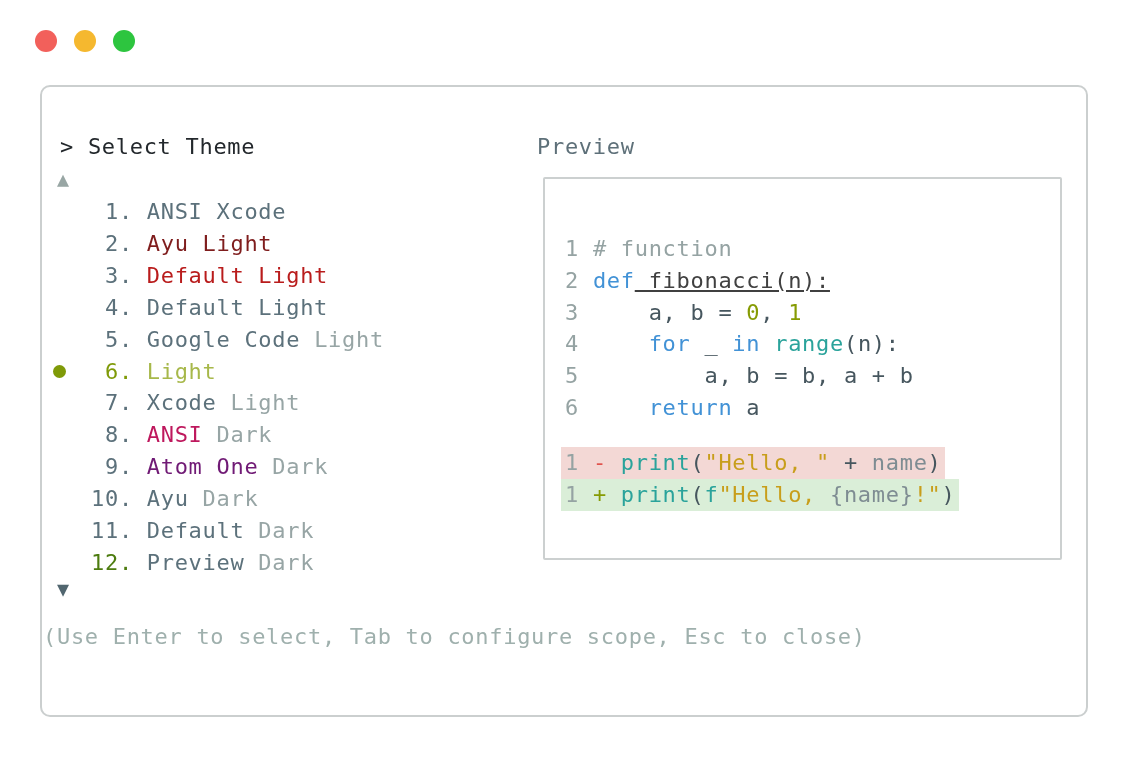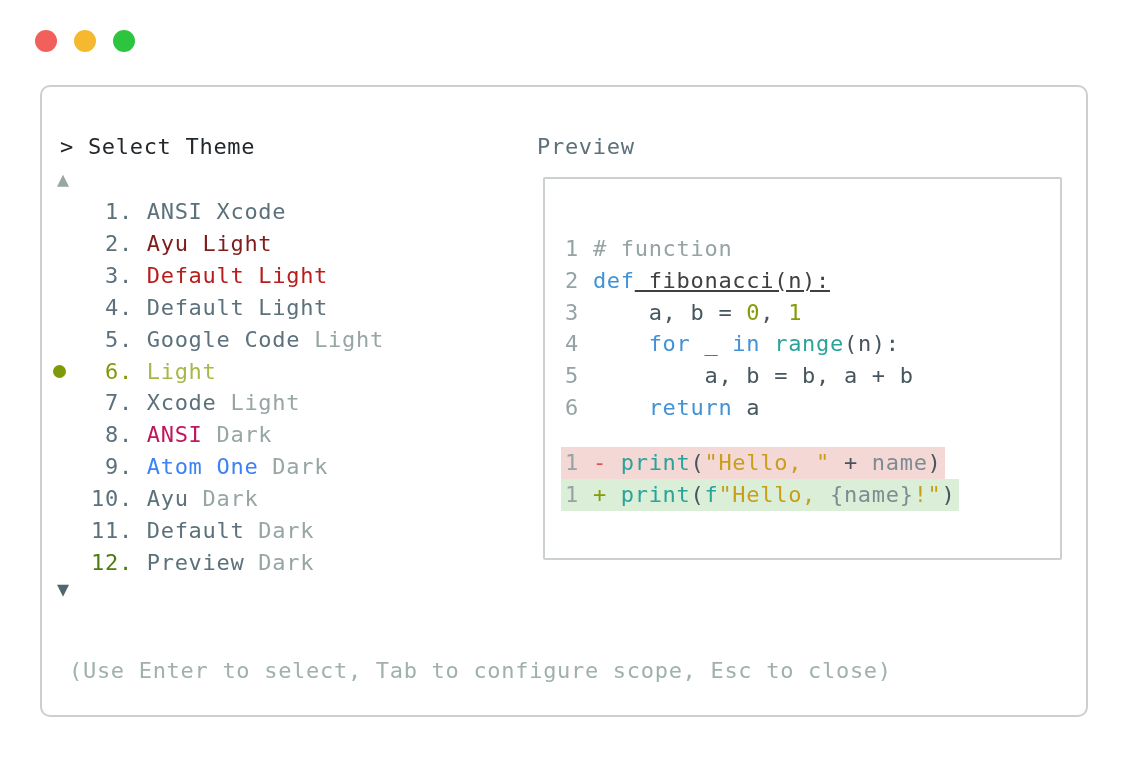--- a/index.html
+++ b/index.html
@@ -71,21 +71,21 @@
   #code-lines { position: absolute; left: 565px; top: 233px; }
   .code-line { height: 31.83px; line-height: 31.83px; white-space: pre; }
   #diff-lines { position: absolute; left: 561px; top: 447px; }
   .diff-line { height: 32px; line-height: 32px; white-space: pre; }
   .diff-line .hl {
     display: inline-block;
     height: 32px;
     line-height: 32px;
     padding: 0 3px 0 4px;
   }
-  #footer-hint { left: 43px; top: 658px; color: #9fb0ad; padding-left: 26px; }
+  #footer-hint { left: 43px; top: 624px; color: #9fb0ad; }
 </style>
 </head>
 <body>
 
 <div id="page">
 
   <div id="traffic-lights">
       <div class="dot" style="left: 35px; background: rgb(242, 96, 91);"></div>
       <div class="dot" style="left: 74px; background: rgb(245, 184, 47);"></div>
       <div class="dot" style="left: 113px; background: rgb(45, 197, 63);"></div>
@@ -99,21 +99,21 @@
   <div class="abs" id="scroll-up">▲</div>
   <div id="theme-list">
       <div class="theme-row"><span class="theme-marker"></span><span style="color: rgb(92, 113, 123);"> 1. </span><span style="color: rgb(92, 113, 123);">ANSI Xcode</span></div>
       <div class="theme-row"><span class="theme-marker"></span><span style="color: rgb(92, 113, 123);"> 2. </span><span style="color: #7f1d1d; text-align: right;">Ayu Light</span></div>
       <div class="theme-row"><span class="theme-marker"></span><span style="color: rgb(92, 113, 123);"> 3. </span><span style="color: #b91c1c;">Default Light</span></div>
       <div class="theme-row"><span class="theme-marker"></span><span style="color: rgb(92, 113, 123);"> 4. </span><span style="color: rgb(92, 113, 123);">Default Light</span></div>
       <div class="theme-row"><span class="theme-marker"></span><span style="color: rgb(92, 113, 123);"> 5. </span><span style="color: rgb(92, 113, 123);">Google Code </span><span style="color: rgb(151, 165, 165);">Light</span></div>
       <div class="theme-row"><span class="theme-marker"><span class="bullet" style="background: rgb(127, 154, 8);"></span></span><span style="color: rgb(127, 154, 8);"> 6. </span><span style="color: rgb(167, 184, 74);">Light</span></div>
       <div class="theme-row"><span class="theme-marker"></span><span style="color: rgb(92, 113, 123);"> 7. </span><span style="color: rgb(92, 113, 123);">Xcode </span><span style="color: rgb(151, 165, 165);">Light</span></div>
       <div class="theme-row"><span class="theme-marker"></span><span style="color: rgb(92, 113, 123);"> 8. </span><span style="color: #be185d;">ANSI </span><span style="color: rgb(151, 165, 165);">Dark</span></div>
-      <div class="theme-row"><span class="theme-marker"></span><span style="color: rgb(92, 113, 123);"> 9. </span><span style="color: #3b82f6;">Atom One </span><span style="color: rgb(151, 165, 165);">Dark</span></div>
+      <div class="theme-row"><span class="theme-marker"></span><span style="color: rgb(92, 113, 123);"> 9. </span><span style="color: #701a75;">Atom One </span><span style="color: rgb(151, 165, 165);">Dark</span></div>
       <div class="theme-row"><span class="theme-marker"></span><span style="color: rgb(92, 113, 123);">10. </span><span style="color: rgb(92, 113, 123);">Ayu </span><span style="color: rgb(151, 165, 165);">Dark</span></div>
       <div class="theme-row"><span class="theme-marker"></span><span style="color: rgb(92, 113, 123);">11. </span><span style="color: rgb(92, 113, 123);">Default </span><span style="color: rgb(151, 165, 165);">Dark</span></div>
       <div class="theme-row"><span class="theme-marker"></span><span style="color: #4d7c0f;">12. </span><span style="color: rgb(92, 113, 123);">Preview </span><span style="color: rgb(151, 165, 165);">Dark</span></div>
     </div>
   <div class="abs" id="scroll-down">▼</div>
 
   <div id="preview-box"></div>
   <div id="code-lines">
       <div class="code-line"><span style="color: rgb(149, 163, 163);">1 </span><span style="color: rgb(149, 163, 163);"># function</span></div>
       <div class="code-line"><span style="color: rgb(149, 163, 163);">2 </span><span style="color: rgb(66, 146, 214);">def</span><span style="color: #404040; text-decoration: underline;"> fibonacci(n):</span></div>

